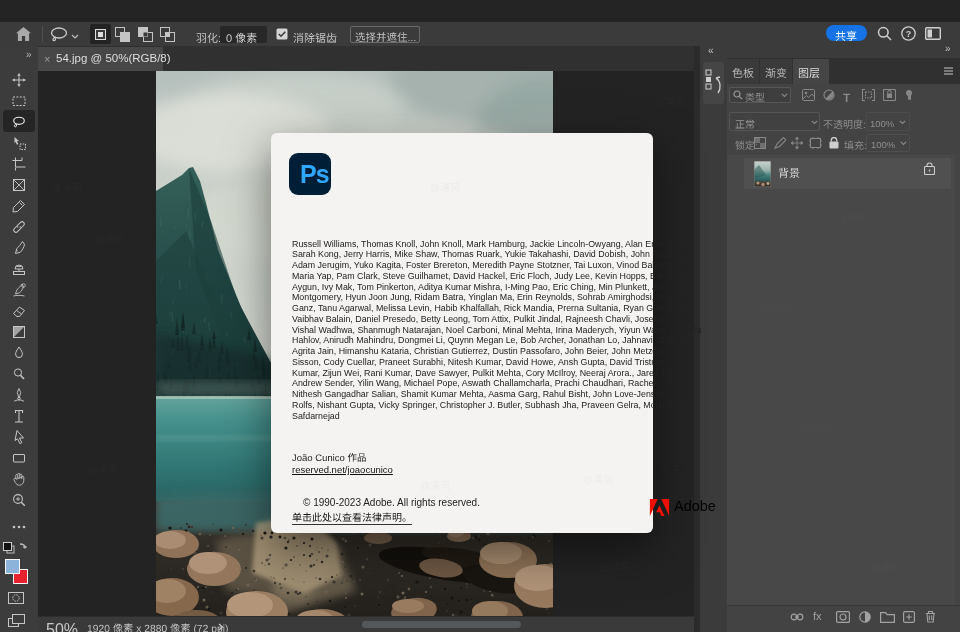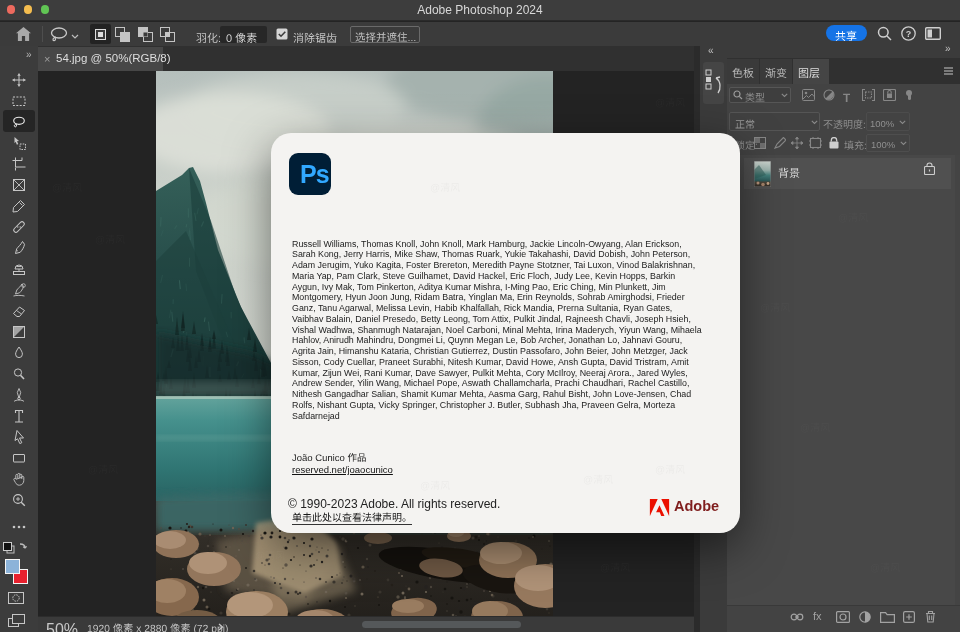--- a/index.html
+++ b/index.html
@@ -1,25 +1,19 @@
 <!DOCTYPE html>
 <html><head><meta charset="utf-8"><style>
 *{margin:0;padding:0;box-sizing:border-box}
 body{width:960px;height:632px;overflow:hidden;font-family:"Liberation Sans",sans-serif;background:#242424}
 .abs{position:absolute}
 svg{display:block}
 </style></head><body>
 <div class="abs" style="left:0;top:0;width:960px;height:632px">
 
-<div class="abs" style="left:0;top:0;width:960px;height:21px;background:#3d3d3d;border-bottom:1px solid #2a2a2a">
-<div class="abs" style="left:6.7px;top:5.2px;width:8.6px;height:8.6px;border-radius:50%;background:#ed6a5e"></div>
-<div class="abs" style="left:23.7px;top:5.2px;width:8.6px;height:8.6px;border-radius:50%;background:#f5bd4f"></div>
-<div class="abs" style="left:40.7px;top:5.2px;width:8.6px;height:8.6px;border-radius:50%;background:#61c554"></div>
-<div class="abs" style="left:0;top:3px;width:960px;text-align:center;font-size:12px;color:#d8d8d8">Adobe Photoshop 2024</div>
-</div>
 <div class="abs" style="left:0;top:22px;width:960px;height:24px;background:#3b3b3b">
 <svg class="abs" style="left:16px;top:5px" width="15" height="14" viewBox="0 0 15 14">
         <path d="M7.5 0L0 6.2h1.9V14h4V9h3.2v5h4V6.2H15Z" fill="#a9a9a9"></path>
       </svg>
 <div class="abs" style="left:42px;top:4px;width:1px;height:16px;background:#4e4e4e"></div>
 <svg class="abs" style="left:50px;top:5px" width="18" height="15" viewBox="0 0 18 15">
         <ellipse cx="9" cy="6" rx="7.5" ry="5" fill="none" stroke="#c9c9c9" stroke-width="1.3"></ellipse>
         <path d="M5 10.2c-1.5 1-2.5 1.6-2 2.8.4 1 2 .8 2.4-.2.3-.9-.2-1.8-.4-2.6z" fill="none" stroke="#c9c9c9" stroke-width="1.2"></path>
       </svg>
 <svg class="abs" style="left:71px;top:12px" width="8" height="5" viewBox="0 0 8 5">
@@ -1118,44 +1112,44 @@
       </svg>
 <svg class="abs" style="left:176px;top:565px" width="12" height="12" viewBox="0 0 12 12">
         <rect x="0.6" y="0.6" width="10.8" height="10.8" rx="1.5" fill="none" stroke="#a2a2a2" stroke-width="1.2"></rect>
         <path d="M6 3.2v5.6M3.2 6h5.6" stroke="#a2a2a2" stroke-width="1.2"></path>
       </svg>
 <svg class="abs" style="left:198px;top:564px" width="11" height="13" viewBox="0 0 11 13">
         <path d="M1 3.5h9M2 3.5l0.8 8.5h5.4l0.8-8.5M3.5 3.5V1.5h4v2M4.3 5.5v4.5M6.7 5.5v4.5" fill="none" stroke="#a2a2a2" stroke-width="1.1"></path>
       </svg>
 <div class="abs" style="left:228px;top:109px;width:5px;height:450px;background:#444444"></div>
 </div>
-<div class="abs" style="left:271px;top:133px;width:469px;height:400px;background:#f4f3f1;border-radius:20px;box-shadow:0 15px 45px rgba(0,0,0,0.5)">
+<div class="abs" style="left:271px;top:133px;width:382px;height:400px;background:#f4f3f1;border-radius:6px;box-shadow:0 15px 45px rgba(0,0,0,0.5)">
 <div class="abs" style="left:18px;top:20px;width:42px;height:42px;background:#001e36;border-radius:9px"></div>
 <div class="abs" style="left:29px;top:29px;font-size:25px;line-height:25px;font-weight:bold;color:#31a8ff;letter-spacing:-0.8px">Ps</div>
 <div class="abs" style="left:21px;top:105.5px;width:420px;font-size:8.85px;line-height:10.75px;color:#222;letter-spacing:0px;white-space:nowrap">Russell Williams, Thomas Knoll, John Knoll, Mark Hamburg, Jackie Lincoln-Owyang, Alan Erickson,<br>Sarah Kong, Jerry Harris, Mike Shaw, Thomas Ruark, Yukie Takahashi, David Dobish, John Peterson,<br>Adam Jerugim, Yuko Kagita, Foster Brereton, Meredith Payne Stotzner, Tai Luxon, Vinod Balakrishnan,<br>Maria Yap, Pam Clark, Steve Guilhamet, David Hackel, Eric Floch, Judy Lee, Kevin Hopps, Barkin<br>Aygun, Ivy Mak, Tom Pinkerton, Aditya Kumar Mishra, I-Ming Pao, Eric Ching, Min Plunkett, Jim<br>Montgomery, Hyun Joon Jung, Ridam Batra, Yinglan Ma, Erin Reynolds, Sohrab Amirghodsi, Frieder<br>Ganz, Tanu Agarwal, Melissa Levin, Habib Khalfallah, Rick Mandia, Prerna Sultania, Ryan Gates,<br>Vaibhav Balain, Daniel Presedo, Betty Leong, Tom Attix, Pulkit Jindal, Rajneesh Chavli, Joseph Hsieh,<br>Vishal Wadhwa, Shanmugh Natarajan, Noel Carboni, Minal Mehta, Irina Maderych, Yiyun Wang, Mihaela<br>Hahlov, Anirudh Mahindru, Dongmei Li, Quynn Megan Le, Bob Archer, Jonathan Lo, Jahnavi Gouru,<br>Agrita Jain, Himanshu Kataria, Christian Gutierrez, Dustin Passofaro, John Beier, John Metzger, Jack<br>Sisson, Cody Cuellar, Praneet Surabhi, Nitesh Kumar, David Howe, Ansh Gupta, David Tristram, Amit<br>Kumar, Zijun Wei, Rani Kumar, Dave Sawyer, Pulkit Mehta, Cory McIlroy, Neeraj Arora., Jared Wyles,<br>Andrew Sender, Yilin Wang, Michael Pope, Aswath Challamcharla, Prachi Chaudhari, Rachel Castillo,<br>Nithesh Gangadhar Salian, Shamit Kumar Mehta, Aasma Garg, Rahul Bisht, John Love-Jensen, Chad<br>Rolfs, Nishant Gupta, Vicky Springer, Christopher J. Butler, Subhash Jha, Praveen Gelra, Morteza<br>Safdarnejad</div>
 <div style="position:absolute;left:21px;top:318px;">
         <svg width="74" height="13" viewBox="0 -10 74 13">
           <path d="M2.1 0.1Q0.5 0.1 0.1 -1.6L1.0 -1.8Q1.1 -1.2 1.4 -0.9Q1.7 -0.6 2.1 -0.6Q2.6 -0.6 2.9 -1.0Q3.2 -1.3 3.2 -1.9V-5.8H1.9V-6.5H4.0V-1.9Q4.0 -1.0 3.5 -0.5Q3.0 0.1 2.1 0.1Z M9.6 -2.5Q9.6 -1.2 9.1 -0.6Q8.5 0.1 7.4 0.1Q6.3 0.1 5.7 -0.6Q5.1 -1.2 5.1 -2.5Q5.1 -5.1 7.4 -5.1Q8.5 -5.1 9.1 -4.5Q9.6 -3.8 9.6 -2.5ZM8.8 -2.5Q8.8 -3.6 8.4 -4.0Q8.1 -4.5 7.4 -4.5Q6.7 -4.5 6.4 -4.0Q6.0 -3.5 6.0 -2.5Q6.0 -1.5 6.3 -1.0Q6.7 -0.5 7.4 -0.5Q8.1 -0.5 8.4 -1.0Q8.8 -1.5 8.8 -2.5Z M12.0 0.1Q11.2 0.1 10.8 -0.3Q10.4 -0.7 10.4 -1.4Q10.4 -2.2 10.9 -2.6Q11.5 -3.0 12.6 -3.0L13.7 -3.1V-3.3Q13.7 -3.9 13.5 -4.2Q13.2 -4.5 12.7 -4.5Q12.1 -4.5 11.8 -4.3Q11.6 -4.1 11.5 -3.7L10.7 -3.8Q10.9 -5.1 12.7 -5.1Q13.6 -5.1 14.1 -4.7Q14.6 -4.2 14.6 -3.4V-1.3Q14.6 -0.9 14.7 -0.7Q14.8 -0.5 15.0 -0.5Q15.2 -0.5 15.3 -0.5V-0.0Q15.0 0.0 14.7 0.0Q14.2 0.0 14.0 -0.2Q13.8 -0.4 13.8 -1.0H13.7Q13.4 -0.4 13.0 -0.1Q12.6 0.1 12.0 0.1ZM12.1 -0.5Q12.6 -0.5 13.0 -0.7Q13.3 -1.0 13.5 -1.3Q13.7 -1.7 13.7 -2.1V-2.5L12.8 -2.5Q12.2 -2.4 11.9 -2.3Q11.6 -2.2 11.5 -2.0Q11.3 -1.8 11.3 -1.4Q11.3 -1.0 11.5 -0.8Q11.7 -0.5 12.1 -0.5ZM13.5 -5.6Q13.3 -5.6 13.1 -5.7Q12.9 -5.7 12.7 -5.8Q12.5 -6.0 12.3 -6.0Q12.2 -6.1 12.0 -6.1Q11.8 -6.1 11.7 -6.0Q11.5 -5.8 11.5 -5.6H11.1Q11.1 -6.0 11.2 -6.3Q11.3 -6.5 11.5 -6.7Q11.7 -6.8 12.0 -6.8Q12.2 -6.8 12.4 -6.7Q12.6 -6.6 12.8 -6.5Q13.0 -6.4 13.1 -6.3Q13.3 -6.3 13.4 -6.3Q13.9 -6.3 14.0 -6.8H14.4Q14.3 -6.1 14.1 -5.8Q13.8 -5.6 13.5 -5.6Z M20.2 -2.5Q20.2 -1.2 19.6 -0.6Q19.0 0.1 17.9 0.1Q16.8 0.1 16.3 -0.6Q15.7 -1.2 15.7 -2.5Q15.7 -5.1 18.0 -5.1Q19.1 -5.1 19.7 -4.5Q20.2 -3.8 20.2 -2.5ZM19.3 -2.5Q19.3 -3.6 19.0 -4.0Q18.7 -4.5 18.0 -4.5Q17.2 -4.5 16.9 -4.0Q16.6 -3.5 16.6 -2.5Q16.6 -1.5 16.9 -1.0Q17.2 -0.5 17.9 -0.5Q18.7 -0.5 19.0 -1.0Q19.3 -1.5 19.3 -2.5Z M26.9 -5.9Q25.8 -5.9 25.2 -5.2Q24.6 -4.5 24.6 -3.3Q24.6 -2.1 25.3 -1.4Q25.9 -0.6 27.0 -0.6Q28.3 -0.6 29.0 -2.0L29.7 -1.6Q29.3 -0.8 28.6 -0.3Q27.9 0.1 26.9 0.1Q25.9 0.1 25.2 -0.3Q24.5 -0.7 24.1 -1.5Q23.7 -2.3 23.7 -3.3Q23.7 -4.9 24.6 -5.7Q25.4 -6.6 26.9 -6.6Q27.9 -6.6 28.6 -6.2Q29.3 -5.8 29.7 -5.0L28.8 -4.7Q28.6 -5.3 28.1 -5.6Q27.6 -5.9 26.9 -5.9Z M31.6 -5.0V-1.8Q31.6 -1.3 31.7 -1.1Q31.8 -0.8 32.0 -0.7Q32.2 -0.6 32.6 -0.6Q33.2 -0.6 33.5 -1.0Q33.9 -1.4 33.9 -2.1V-5.0H34.7V-1.1Q34.7 -0.2 34.8 0.0H34.0Q34.0 -0.0 34.0 -0.1Q34.0 -0.2 33.9 -0.4Q33.9 -0.5 33.9 -0.9H33.9Q33.6 -0.3 33.2 -0.1Q32.9 0.1 32.3 0.1Q31.5 0.1 31.1 -0.3Q30.7 -0.7 30.7 -1.7V-5.0Z M39.2 0.0V-3.2Q39.2 -3.7 39.1 -4.0Q39.0 -4.2 38.8 -4.3Q38.6 -4.5 38.2 -4.5Q37.6 -4.5 37.2 -4.1Q36.9 -3.6 36.9 -2.9V0.0H36.0V-3.9Q36.0 -4.8 36.0 -5.0H36.8Q36.8 -5.0 36.8 -4.9Q36.8 -4.8 36.8 -4.7Q36.8 -4.5 36.8 -4.2H36.9Q37.1 -4.7 37.5 -4.9Q37.9 -5.1 38.5 -5.1Q39.3 -5.1 39.7 -4.7Q40.1 -4.3 40.1 -3.3V0.0Z M41.3 -6.1V-6.9H42.1V-6.1ZM41.3 0.0V-5.0H42.1V0.0Z M44.1 -2.5Q44.1 -1.5 44.4 -1.0Q44.7 -0.6 45.3 -0.6Q45.8 -0.6 46.1 -0.8Q46.4 -1.0 46.4 -1.5L47.3 -1.5Q47.2 -0.8 46.7 -0.3Q46.1 0.1 45.3 0.1Q44.3 0.1 43.7 -0.6Q43.2 -1.2 43.2 -2.5Q43.2 -3.8 43.7 -4.4Q44.3 -5.1 45.3 -5.1Q46.1 -5.1 46.6 -4.7Q47.1 -4.3 47.2 -3.6L46.4 -3.5Q46.3 -4.0 46.1 -4.2Q45.8 -4.5 45.3 -4.5Q44.6 -4.5 44.4 -4.0Q44.1 -3.6 44.1 -2.5Z M52.4 -2.5Q52.4 -1.2 51.8 -0.6Q51.3 0.1 50.1 0.1Q49.0 0.1 48.5 -0.6Q47.9 -1.2 47.9 -2.5Q47.9 -5.1 50.2 -5.1Q51.3 -5.1 51.9 -4.5Q52.4 -3.8 52.4 -2.5ZM51.5 -2.5Q51.5 -3.6 51.2 -4.0Q50.9 -4.5 50.2 -4.5Q49.5 -4.5 49.1 -4.0Q48.8 -3.5 48.8 -2.5Q48.8 -1.5 49.1 -1.0Q49.4 -0.5 50.1 -0.5Q50.9 -0.5 51.2 -1.0Q51.5 -1.5 51.5 -2.5Z M60.4 -7.9C60.0 -6.5 59.2 -5.1 58.3 -4.2C58.5 -4.1 58.8 -3.8 58.9 -3.7C59.4 -4.2 59.8 -4.9 60.3 -5.7H60.9V0.8H61.6V-1.6H64.5V-2.2H61.6V-3.7H64.4V-4.3H61.6V-5.7H64.6V-6.4H60.6C60.8 -6.8 61.0 -7.2 61.1 -7.7ZM58.2 -7.9C57.6 -6.5 56.7 -5.1 55.8 -4.2C55.9 -4.0 56.1 -3.6 56.2 -3.4C56.5 -3.8 56.8 -4.2 57.2 -4.6V0.7H57.9V-5.7C58.2 -6.3 58.6 -7.0 58.8 -7.7Z M67.8 -6.9H71.6V-5.1H67.8ZM67.1 -7.6V-4.4H72.3V-7.6ZM65.7 -3.4V0.8H66.4V0.2H68.4V0.7H69.1V-3.4ZM66.4 -0.4V-2.7H68.4V-0.4ZM70.2 -3.4V0.8H70.9V0.2H73.0V0.7H73.7V-3.4ZM70.9 -0.4V-2.7H73.0V-0.4Z" fill="#222222"></path>
         </svg>
       </div>
 <div class="abs" style="left:21px;top:331px;font-size:9.5px;color:#111;text-decoration:underline">reserved.net/joaocunico</div>
-<div class="abs" style="left:17px;top:364px;font-size:12px;color:#222">© 1990-2023 Adobe. All rights reserved.</div>
+<div class="abs" style="left:32px;top:364px;font-size:10px;color:#222">© 1990-2023 Adobe. All rights reserved.</div>
 <div class="abs" style="left:21px;top:377px;border-bottom:1px solid #333;padding-bottom:0px">
         <svg width="120" height="14" viewBox="0 -11 120 14">
           <path d="M2.2 -4.4H4.6V-3.3H2.2ZM5.4 -4.4H7.9V-3.3H5.4ZM2.2 -6.0H4.6V-5.0H2.2ZM5.4 -6.0H7.9V-5.0H5.4ZM7.1 -8.4C6.9 -7.9 6.5 -7.2 6.1 -6.7H3.7L4.1 -6.9C3.9 -7.3 3.4 -7.9 3.0 -8.4L2.4 -8.1C2.7 -7.6 3.1 -7.1 3.3 -6.7H1.5V-2.6H4.6V-1.7H0.5V-1.0H4.6V0.8H5.4V-1.0H9.5V-1.7H5.4V-2.6H8.6V-6.7H6.9C7.2 -7.1 7.6 -7.6 7.9 -8.1Z M11.5 -3.0V0.2H17.8V0.8H18.5V-3.0H17.8V-0.5H15.4V-3.8H19.4V-4.5H15.4V-6.1H18.7V-6.9H15.4V-8.4H14.6V-6.9H11.4V-6.1H14.6V-4.5H10.7V-3.8H14.6V-0.5H12.3V-3.0Z M20.4 -0.1 20.6 0.7C21.8 0.4 23.7 0.1 25.4 -0.2L25.3 -1.0L23.9 -0.7V-4.6H25.3V-5.3H23.9V-8.4H23.1V-0.6L22.0 -0.4V-6.4H21.2V-0.3ZM25.8 -8.4V-0.9C25.8 0.2 26.1 0.5 27.0 0.5C27.2 0.5 28.3 0.5 28.5 0.5C29.4 0.5 29.6 -0.1 29.7 -1.7C29.5 -1.8 29.2 -1.9 29.0 -2.0C28.9 -0.6 28.9 -0.2 28.5 -0.2C28.2 -0.2 27.3 -0.2 27.1 -0.2C26.7 -0.2 26.6 -0.4 26.6 -0.9V-4.0C27.6 -4.5 28.6 -5.0 29.4 -5.6L28.8 -6.2C28.2 -5.8 27.4 -5.2 26.6 -4.8V-8.4Z M34.3 -6.1C34.1 -4.7 33.7 -3.6 33.2 -2.6C32.8 -3.3 32.5 -4.2 32.2 -5.3C32.3 -5.5 32.4 -5.8 32.5 -6.1ZM32.2 -8.4C31.9 -6.4 31.3 -4.5 30.5 -3.5C30.7 -3.4 31.0 -3.2 31.1 -3.1C31.4 -3.4 31.6 -3.8 31.9 -4.3C32.1 -3.3 32.5 -2.6 32.8 -1.9C32.2 -1.0 31.3 -0.2 30.3 0.2C30.5 0.3 30.8 0.6 31.0 0.8C31.9 0.3 32.7 -0.3 33.3 -1.3C34.5 0.2 36.1 0.5 37.9 0.5H39.3C39.4 0.3 39.5 -0.1 39.6 -0.3C39.3 -0.3 38.2 -0.3 37.9 -0.3C36.4 -0.3 34.9 -0.6 33.7 -1.9C34.4 -3.1 34.9 -4.7 35.1 -6.7L34.6 -6.8L34.5 -6.8H32.7C32.8 -7.2 32.9 -7.7 33.0 -8.2ZM36.1 -8.4V-1.0H37.0V-5.2C37.6 -4.4 38.4 -3.5 38.7 -2.9L39.4 -3.3C38.9 -4.0 38.0 -5.1 37.2 -5.9L37.0 -5.8V-8.4Z M43.7 -7.1C44.3 -6.4 45.0 -5.4 45.2 -4.7L45.9 -5.1C45.6 -5.8 45.0 -6.7 44.4 -7.5ZM47.6 -8.0C47.4 -3.6 46.7 -1.1 43.5 0.2C43.6 0.4 43.9 0.7 44.0 0.9C45.4 0.2 46.3 -0.6 47.0 -1.6C47.8 -0.8 48.6 0.1 49.0 0.8L49.7 0.3C49.2 -0.4 48.2 -1.5 47.3 -2.3C48.0 -3.7 48.3 -5.6 48.4 -8.0ZM41.4 -0.2C41.7 -0.4 42.0 -0.7 44.9 -2.0C44.9 -2.2 44.8 -2.5 44.7 -2.7L42.4 -1.7V-7.6H41.6V-1.7C41.6 -1.3 41.2 -1.0 41.0 -0.8C41.1 -0.7 41.3 -0.4 41.4 -0.2Z M53.0 -2.2H57.0V-1.3H53.0ZM53.0 -3.5H57.0V-2.7H53.0ZM52.2 -4.1V-0.8H57.8V-4.1ZM50.7 -0.2V0.5H59.3V-0.2ZM54.6 -8.4V-7.1H50.6V-6.5H53.8C52.9 -5.5 51.6 -4.7 50.4 -4.2C50.5 -4.1 50.7 -3.8 50.9 -3.6C52.2 -4.2 53.7 -5.2 54.6 -6.4V-4.4H55.3V-6.4C56.3 -5.3 57.8 -4.2 59.1 -3.7C59.2 -3.9 59.5 -4.2 59.6 -4.3C58.4 -4.7 57.0 -5.6 56.1 -6.5H59.4V-7.1H55.3V-8.4Z M63.3 -2.1H67.7V-1.4H63.3ZM63.3 -2.7V-3.4H67.7V-2.7ZM63.3 -0.9H67.7V-0.2H63.3ZM68.3 -8.3C66.7 -8.0 63.6 -7.9 61.2 -7.8C61.2 -7.7 61.3 -7.4 61.3 -7.2C62.2 -7.2 63.1 -7.3 64.1 -7.3C64.0 -7.1 63.9 -6.9 63.9 -6.6H61.3V-6.0H63.6C63.5 -5.8 63.4 -5.5 63.3 -5.3H60.6V-4.7H63.0C62.3 -3.6 61.5 -2.7 60.3 -2.0C60.5 -1.9 60.7 -1.6 60.8 -1.4C61.5 -1.8 62.1 -2.3 62.6 -2.9V0.8H63.3V0.4H67.7V0.8H68.4V-4.0H63.4C63.5 -4.2 63.7 -4.4 63.8 -4.7H69.4V-5.3H64.1C64.2 -5.5 64.4 -5.8 64.5 -6.0H68.8V-6.6H64.7L64.9 -7.4C66.3 -7.4 67.7 -7.6 68.7 -7.8Z M71.0 -7.8C71.6 -7.5 72.4 -7.0 72.8 -6.6L73.3 -7.2C72.9 -7.6 72.0 -8.0 71.4 -8.3ZM70.4 -5.0C71.1 -4.8 71.9 -4.3 72.3 -4.0L72.7 -4.6C72.3 -4.9 71.5 -5.3 70.8 -5.6ZM70.8 0.2 71.4 0.7C72.0 -0.3 72.7 -1.5 73.2 -2.6L72.7 -3.1C72.1 -1.9 71.3 -0.6 70.8 0.2ZM73.9 0.5C74.1 0.3 74.5 0.3 78.3 -0.2C78.5 0.2 78.7 0.5 78.8 0.8L79.4 0.5C79.1 -0.3 78.3 -1.5 77.6 -2.4L77.0 -2.1C77.3 -1.7 77.7 -1.3 77.9 -0.8L74.8 -0.5C75.4 -1.3 76.0 -2.4 76.5 -3.5H79.4V-4.2H76.7V-6.0H79.0V-6.7H76.7V-8.4H76.0V-6.7H73.8V-6.0H76.0V-4.2H73.4V-3.5H75.6C75.1 -2.3 74.5 -1.2 74.2 -1.0C74.0 -0.6 73.8 -0.4 73.6 -0.3C73.7 -0.1 73.8 0.3 73.9 0.5Z M82.5 -8.4C82.1 -7.7 81.2 -6.8 80.4 -6.3C80.6 -6.2 80.8 -5.9 80.8 -5.7C81.7 -6.3 82.7 -7.2 83.3 -8.1ZM83.6 -2.9V-2.3H85.9V-1.4H83.2V-0.8H85.9V0.8H86.6V-0.8H89.5V-1.4H86.6V-2.3H89.0V-2.9H86.6V-3.7H88.9V-5.2H89.6V-5.9H88.9V-7.3H86.6V-8.4H85.9V-7.3H83.8V-6.7H85.9V-5.9H83.3V-5.2H85.9V-4.3H83.8V-3.7H85.9V-2.9ZM86.6 -6.7H88.2V-5.9H86.6ZM86.6 -4.3V-5.2H88.2V-4.3ZM82.7 -6.2C82.1 -5.1 81.2 -4.1 80.3 -3.5C80.4 -3.3 80.6 -2.9 80.7 -2.7C81.1 -3.0 81.5 -3.4 81.8 -3.8V0.8H82.5V-4.7C82.8 -5.1 83.1 -5.5 83.3 -5.9Z M94.6 -8.4V-7.6H90.7V-6.9H94.6V-5.9H91.3V-5.3H98.9V-5.9H95.4V-6.9H99.3V-7.6H95.4V-8.4ZM91.5 -4.5V-3.2C91.5 -2.1 91.4 -0.7 90.3 0.3C90.5 0.4 90.8 0.7 90.9 0.8C91.6 0.1 92.0 -0.8 92.1 -1.7H97.9V-1.2H98.7V-4.5ZM97.9 -2.3H95.3V-3.9H97.9ZM92.2 -2.3C92.3 -2.6 92.3 -2.9 92.3 -3.2V-3.9H94.6V-2.3Z M103.4 -4.5V-2.5H101.5V-4.5ZM103.4 -5.2H101.5V-7.1H103.4ZM100.8 -7.8V-0.9H101.5V-1.8H104.1V-7.8ZM108.5 -7.3V-5.5H105.7V-7.3ZM105.0 -8.0V-4.4C105.0 -2.9 104.8 -0.9 103.1 0.4C103.3 0.5 103.6 0.7 103.7 0.9C104.8 -0.0 105.3 -1.2 105.6 -2.4H108.5V-0.2C108.5 -0.0 108.5 0.1 108.3 0.1C108.1 0.1 107.5 0.1 106.8 0.0C107.0 0.2 107.1 0.6 107.1 0.8C108.0 0.8 108.5 0.8 108.8 0.6C109.2 0.5 109.3 0.3 109.3 -0.2V-8.0ZM108.5 -4.9V-3.1H105.7C105.7 -3.5 105.7 -4.0 105.7 -4.4V-4.9Z M111.9 -2.4C111.1 -2.4 110.4 -1.8 110.4 -0.9C110.4 -0.1 111.1 0.6 111.9 0.6C112.8 0.6 113.5 -0.1 113.5 -0.9C113.5 -1.8 112.8 -2.4 111.9 -2.4ZM111.9 0.1C111.4 0.1 110.9 -0.4 110.9 -0.9C110.9 -1.5 111.4 -1.9 111.9 -1.9C112.5 -1.9 113.0 -1.5 113.0 -0.9C113.0 -0.4 112.5 0.1 111.9 0.1Z" fill="#1a1a1a"></path>
         </svg>
       </div>
 <svg class="abs" style="left:378px;top:366px" width="21" height="17" viewBox="0 0 501.71 444.05">
         <g fill="#eb1000">
           <path d="M297.58,0h204.13V444.05Z"></path>
           <path d="M204.42,0H0V444.05Z"></path>
           <path d="M250.91,163.63l130.01,280.42h-85.28l-38.87-98.26h-95.12Z"></path>
         </g>
       </svg>
-<div class="abs" style="left:403px;top:365px;font-size:14.5px;font-weight:bold;color:#7f1d1d">Adobe</div>
+<div class="abs" style="left:403px;top:365px;font-size:14.5px;font-weight:normal;color:#000000">Adobe</div>
 </div>
 <div style="position:absolute;left:52px;top:180px;">
       <svg width="30" height="14" viewBox="0 -11 30 14">
         <path d="M9.3 -3.7Q9.3 -2.8 9.0 -2.0Q8.7 -1.3 8.2 -0.9Q7.7 -0.5 7.1 -0.5Q6.6 -0.5 6.4 -0.7Q6.1 -0.9 6.1 -1.4L6.1 -1.7H6.1Q5.8 -1.1 5.3 -0.8Q4.8 -0.5 4.3 -0.5Q3.5 -0.5 3.1 -1.0Q2.6 -1.5 2.6 -2.4Q2.6 -3.2 3.0 -3.9Q3.3 -4.6 3.8 -5.0Q4.4 -5.4 5.1 -5.4Q6.2 -5.4 6.6 -4.5H6.6L6.8 -5.3H7.5L7.0 -2.8Q6.8 -2.0 6.8 -1.6Q6.8 -1.1 7.2 -1.1Q7.6 -1.1 7.9 -1.4Q8.2 -1.8 8.4 -2.4Q8.6 -3.0 8.6 -3.7Q8.6 -4.6 8.2 -5.2Q7.9 -5.9 7.2 -6.3Q6.5 -6.6 5.5 -6.6Q4.3 -6.6 3.4 -6.1Q2.5 -5.6 2.0 -4.6Q1.5 -3.6 1.5 -2.4Q1.5 -1.5 1.9 -0.7Q2.2 -0.0 3.0 0.4Q3.7 0.8 4.7 0.8Q5.4 0.8 6.1 0.6Q6.8 0.4 7.6 -0.0L7.9 0.5Q7.2 0.9 6.3 1.2Q5.5 1.4 4.7 1.4Q3.5 1.4 2.6 0.9Q1.7 0.4 1.3 -0.4Q0.8 -1.3 0.8 -2.4Q0.8 -3.8 1.4 -4.9Q2.0 -6.0 3.1 -6.6Q4.2 -7.2 5.5 -7.2Q6.7 -7.2 7.5 -6.8Q8.4 -6.4 8.8 -5.6Q9.3 -4.8 9.3 -3.7ZM6.3 -3.6Q6.3 -4.1 6.0 -4.5Q5.7 -4.8 5.1 -4.8Q4.7 -4.8 4.3 -4.4Q3.9 -4.1 3.7 -3.6Q3.4 -3.0 3.4 -2.4Q3.4 -1.8 3.7 -1.5Q3.9 -1.1 4.4 -1.1Q5.0 -1.1 5.5 -1.7Q6.0 -2.2 6.2 -2.9Q6.3 -3.4 6.3 -3.6Z M11.0 -7.7C11.5 -7.4 12.2 -7.0 12.6 -6.6L13.0 -7.2C12.7 -7.5 12.0 -8.0 11.4 -8.2ZM10.5 -5.1C11.1 -4.8 11.8 -4.3 12.2 -3.9L12.6 -4.5C12.2 -4.9 11.5 -5.3 10.9 -5.6ZM10.8 0.2 11.5 0.7C12.0 -0.3 12.6 -1.5 13.0 -2.6L12.4 -3.1C11.9 -1.9 11.3 -0.6 10.8 0.2ZM14.5 -2.1H18.1V-1.3H14.5ZM14.5 -2.7V-3.4H18.1V-2.7ZM15.9 -8.4V-7.6H13.3V-7.0H15.9V-6.4H13.6V-5.9H15.9V-5.2H13.0V-4.6H19.7V-5.2H16.6V-5.9H19.0V-6.4H16.6V-7.0H19.3V-7.6H16.6V-8.4ZM13.8 -4.0V0.8H14.5V-0.8H18.1V-0.1C18.1 0.1 18.0 0.1 17.9 0.1C17.8 0.1 17.3 0.1 16.8 0.1C16.9 0.3 17.0 0.6 17.0 0.8C17.7 0.8 18.2 0.8 18.4 0.6C18.7 0.5 18.8 0.3 18.8 -0.0V-4.0Z M21.7 -7.9V-5.0C21.7 -3.4 21.6 -1.2 20.6 0.3C20.7 0.4 21.0 0.7 21.2 0.8C22.3 -0.8 22.5 -3.3 22.5 -5.0V-7.2H27.8C27.8 -2.0 27.8 0.7 29.1 0.7C29.6 0.7 29.8 0.3 29.9 -1.1C29.7 -1.2 29.5 -1.4 29.4 -1.6C29.4 -0.8 29.3 -0.1 29.1 -0.1C28.5 -0.1 28.5 -3.2 28.5 -7.9ZM26.3 -6.5C26.0 -5.7 25.6 -4.9 25.2 -4.1C24.7 -4.8 24.1 -5.5 23.6 -6.1L23.0 -5.8C23.6 -5.0 24.2 -4.2 24.8 -3.4C24.2 -2.4 23.4 -1.5 22.5 -0.9C22.7 -0.8 23.0 -0.5 23.1 -0.3C23.9 -0.9 24.7 -1.8 25.3 -2.8C25.9 -1.9 26.5 -1.1 26.8 -0.5L27.5 -0.9C27.1 -1.6 26.4 -2.5 25.7 -3.5C26.2 -4.4 26.6 -5.3 26.9 -6.3Z" fill="#ffffff" fill-opacity="0.028"></path>
       </svg>
     </div>
 <div style="position:absolute;left:95px;top:232px;">
       <svg width="30" height="14" viewBox="0 -11 30 14">
         <path d="M9.3 -3.7Q9.3 -2.8 9.0 -2.0Q8.7 -1.3 8.2 -0.9Q7.7 -0.5 7.1 -0.5Q6.6 -0.5 6.4 -0.7Q6.1 -0.9 6.1 -1.4L6.1 -1.7H6.1Q5.8 -1.1 5.3 -0.8Q4.8 -0.5 4.3 -0.5Q3.5 -0.5 3.1 -1.0Q2.6 -1.5 2.6 -2.4Q2.6 -3.2 3.0 -3.9Q3.3 -4.6 3.8 -5.0Q4.4 -5.4 5.1 -5.4Q6.2 -5.4 6.6 -4.5H6.6L6.8 -5.3H7.5L7.0 -2.8Q6.8 -2.0 6.8 -1.6Q6.8 -1.1 7.2 -1.1Q7.6 -1.1 7.9 -1.4Q8.2 -1.8 8.4 -2.4Q8.6 -3.0 8.6 -3.7Q8.6 -4.6 8.2 -5.2Q7.9 -5.9 7.2 -6.3Q6.5 -6.6 5.5 -6.6Q4.3 -6.6 3.4 -6.1Q2.5 -5.6 2.0 -4.6Q1.5 -3.6 1.5 -2.4Q1.5 -1.5 1.9 -0.7Q2.2 -0.0 3.0 0.4Q3.7 0.8 4.7 0.8Q5.4 0.8 6.1 0.6Q6.8 0.4 7.6 -0.0L7.9 0.5Q7.2 0.9 6.3 1.2Q5.5 1.4 4.7 1.4Q3.5 1.4 2.6 0.9Q1.7 0.4 1.3 -0.4Q0.8 -1.3 0.8 -2.4Q0.8 -3.8 1.4 -4.9Q2.0 -6.0 3.1 -6.6Q4.2 -7.2 5.5 -7.2Q6.7 -7.2 7.5 -6.8Q8.4 -6.4 8.8 -5.6Q9.3 -4.8 9.3 -3.7ZM6.3 -3.6Q6.3 -4.1 6.0 -4.5Q5.7 -4.8 5.1 -4.8Q4.7 -4.8 4.3 -4.4Q3.9 -4.1 3.7 -3.6Q3.4 -3.0 3.4 -2.4Q3.4 -1.8 3.7 -1.5Q3.9 -1.1 4.4 -1.1Q5.0 -1.1 5.5 -1.7Q6.0 -2.2 6.2 -2.9Q6.3 -3.4 6.3 -3.6Z M11.0 -7.7C11.5 -7.4 12.2 -7.0 12.6 -6.6L13.0 -7.2C12.7 -7.5 12.0 -8.0 11.4 -8.2ZM10.5 -5.1C11.1 -4.8 11.8 -4.3 12.2 -3.9L12.6 -4.5C12.2 -4.9 11.5 -5.3 10.9 -5.6ZM10.8 0.2 11.5 0.7C12.0 -0.3 12.6 -1.5 13.0 -2.6L12.4 -3.1C11.9 -1.9 11.3 -0.6 10.8 0.2ZM14.5 -2.1H18.1V-1.3H14.5ZM14.5 -2.7V-3.4H18.1V-2.7ZM15.9 -8.4V-7.6H13.3V-7.0H15.9V-6.4H13.6V-5.9H15.9V-5.2H13.0V-4.6H19.7V-5.2H16.6V-5.9H19.0V-6.4H16.6V-7.0H19.3V-7.6H16.6V-8.4ZM13.8 -4.0V0.8H14.5V-0.8H18.1V-0.1C18.1 0.1 18.0 0.1 17.9 0.1C17.8 0.1 17.3 0.1 16.8 0.1C16.9 0.3 17.0 0.6 17.0 0.8C17.7 0.8 18.2 0.8 18.4 0.6C18.7 0.5 18.8 0.3 18.8 -0.0V-4.0Z M21.7 -7.9V-5.0C21.7 -3.4 21.6 -1.2 20.6 0.3C20.7 0.4 21.0 0.7 21.2 0.8C22.3 -0.8 22.5 -3.3 22.5 -5.0V-7.2H27.8C27.8 -2.0 27.8 0.7 29.1 0.7C29.6 0.7 29.8 0.3 29.9 -1.1C29.7 -1.2 29.5 -1.4 29.4 -1.6C29.4 -0.8 29.3 -0.1 29.1 -0.1C28.5 -0.1 28.5 -3.2 28.5 -7.9ZM26.3 -6.5C26.0 -5.7 25.6 -4.9 25.2 -4.1C24.7 -4.8 24.1 -5.5 23.6 -6.1L23.0 -5.8C23.6 -5.0 24.2 -4.2 24.8 -3.4C24.2 -2.4 23.4 -1.5 22.5 -0.9C22.7 -0.8 23.0 -0.5 23.1 -0.3C23.9 -0.9 24.7 -1.8 25.3 -2.8C25.9 -1.9 26.5 -1.1 26.8 -0.5L27.5 -0.9C27.1 -1.6 26.4 -2.5 25.7 -3.5C26.2 -4.4 26.6 -5.3 26.9 -6.3Z" fill="#ffffff" fill-opacity="0.028"></path>
       </svg>

